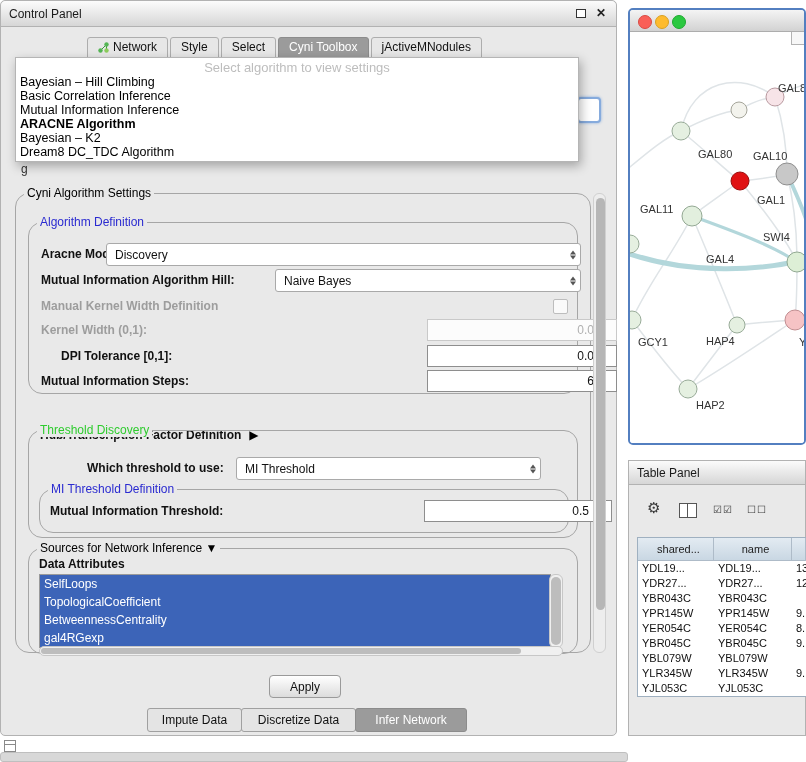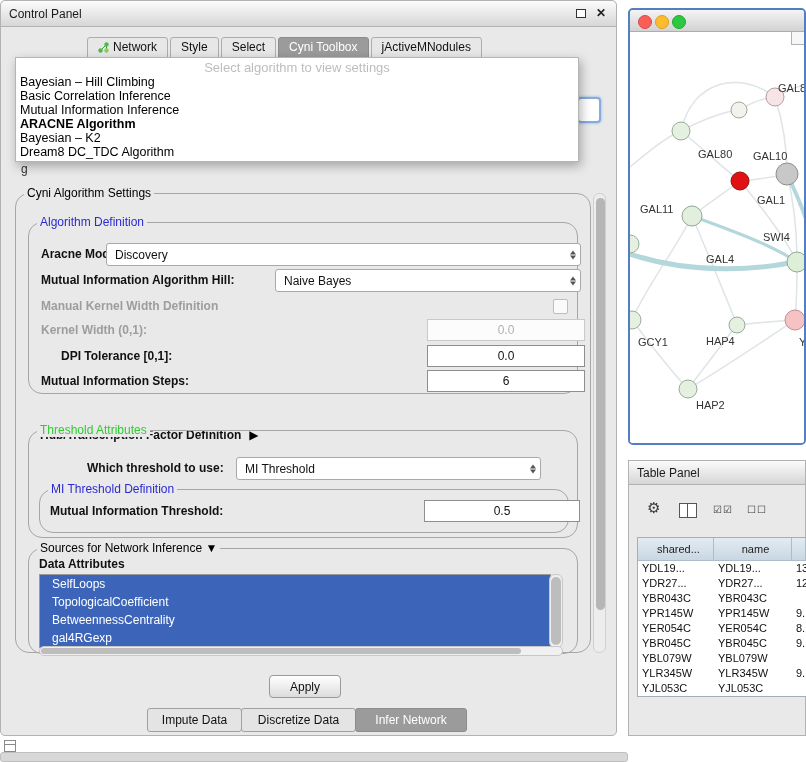--- a/index.html
+++ b/index.html
@@ -34,27 +34,27 @@
   .blue{color:#2a2ad0;} .green{color:#2ecc2e;}
   .lbl{position:absolute;font-size:12px;font-weight:bold;color:#111;white-space:nowrap;}
   .lbl.dis{color:#9d9d9d;}
   .combo{position:absolute;background:#fff;border:1px solid #a9a9a9;border-radius:3px;font-size:12px;
          display:flex;align-items:center;padding-left:8px;color:#111;}
   .combo .arrows{position:absolute;right:4px;top:50%;transform:translateY(-50%);display:flex;flex-direction:column;gap:1px;}
   .combo .arrows i{display:block;width:0;height:0;border-left:3.5px solid transparent;border-right:3.5px solid transparent;}
   .combo .arrows i.up{border-bottom:4px solid #555;}
   .combo .arrows i.dn{border-top:4px solid #555;}
   .tfield{position:absolute;background:#fff;border:1px solid #8e8e8e;font-size:12px;color:#111;
-          display:flex;align-items:center;justify-content:center;padding:0 6px;}
+          display:flex;align-items:center;justify-content:flex-end;padding:0 22px;}
   .tfield.dis{color:#b0b0b0;border-color:#c9c9c9;background:#fcfcfc;}
   .chk{position:absolute;width:13px;height:13px;border:1px solid #bdbdbd;background:#fafafa;border-radius:2px;}
   .tri{font-size:12px;margin-left:8px;}
   
   .attr-list{position:absolute;background:#fff;border:1px solid #9a9a9a;overflow:hidden;}
-  .attr-item{font-size:12px;height:18px;line-height:18px;padding-left:12px;background:#3c64b8;color:#fff;white-space:nowrap;}
+  .attr-item{font-size:12px;height:18px;line-height:18px;padding-left:4px;background:#3c64b8;color:#fff;white-space:nowrap;}
   .vscroll{position:absolute;background:#f0f0f0;border:1px solid #c7c7c7;border-radius:6px;}
   .vscroll .thumb{position:absolute;left:1px;right:1px;top:2px;bottom:2px;background:#bdbdbd;border-radius:5px;}
   .hscroll{position:absolute;background:#f0f0f0;border:1px solid #c7c7c7;border-radius:5px;}
   .hscroll .thumb{position:absolute;top:1px;bottom:1px;left:1px;width:92%;background:#bdbdbd;border-radius:4px;}
   
   .btn{position:absolute;border:1px solid #9a9a9a;border-radius:4px;background:linear-gradient(#ffffff,#dcdcdc);
        font-size:12px;display:flex;align-items:center;justify-content:center;color:#111;}
   .btab{position:absolute;height:22px;border:1px solid #a0a0a0;border-radius:3px;background:#e4e4e4;
         font-size:12px;display:flex;align-items:center;justify-content:center;color:#111;}
   .btab.selected{background:#9b9b9b;color:#fff;border-color:#8c8c8c;}
@@ -180,21 +180,21 @@
         <div class="tfield" style="left:398px;top:147px;width:144px;height:20px;">
           <span>6</span>
         </div>
       </div>
 
       <div class="abs" style="left:24px;top:204px;margin-top:27px;">
         <span class="lbl" style="position:static;">Hub/Transcription Factor Definition</span><span class="tri">▶</span>
       </div>
 
       <div class="abs gb" style="left:12px;top:236px;width:550px;height:108px;">
-        <span class="gb-legend green">Threshold Attributes</span>
+        <span class="gb-legend green">Threshold Discovery</span>
 
         <span class="lbl" style="left:58px;top:30px;">Which threshold to use:</span>
         <div class="combo" style="left:207px;top:26px;width:295px;height:21px;">
           <span>MI Threshold</span>
           <span class="arrows">
               <i class="up"></i>
               <i class="dn"></i>
             </span>
         </div>
 

